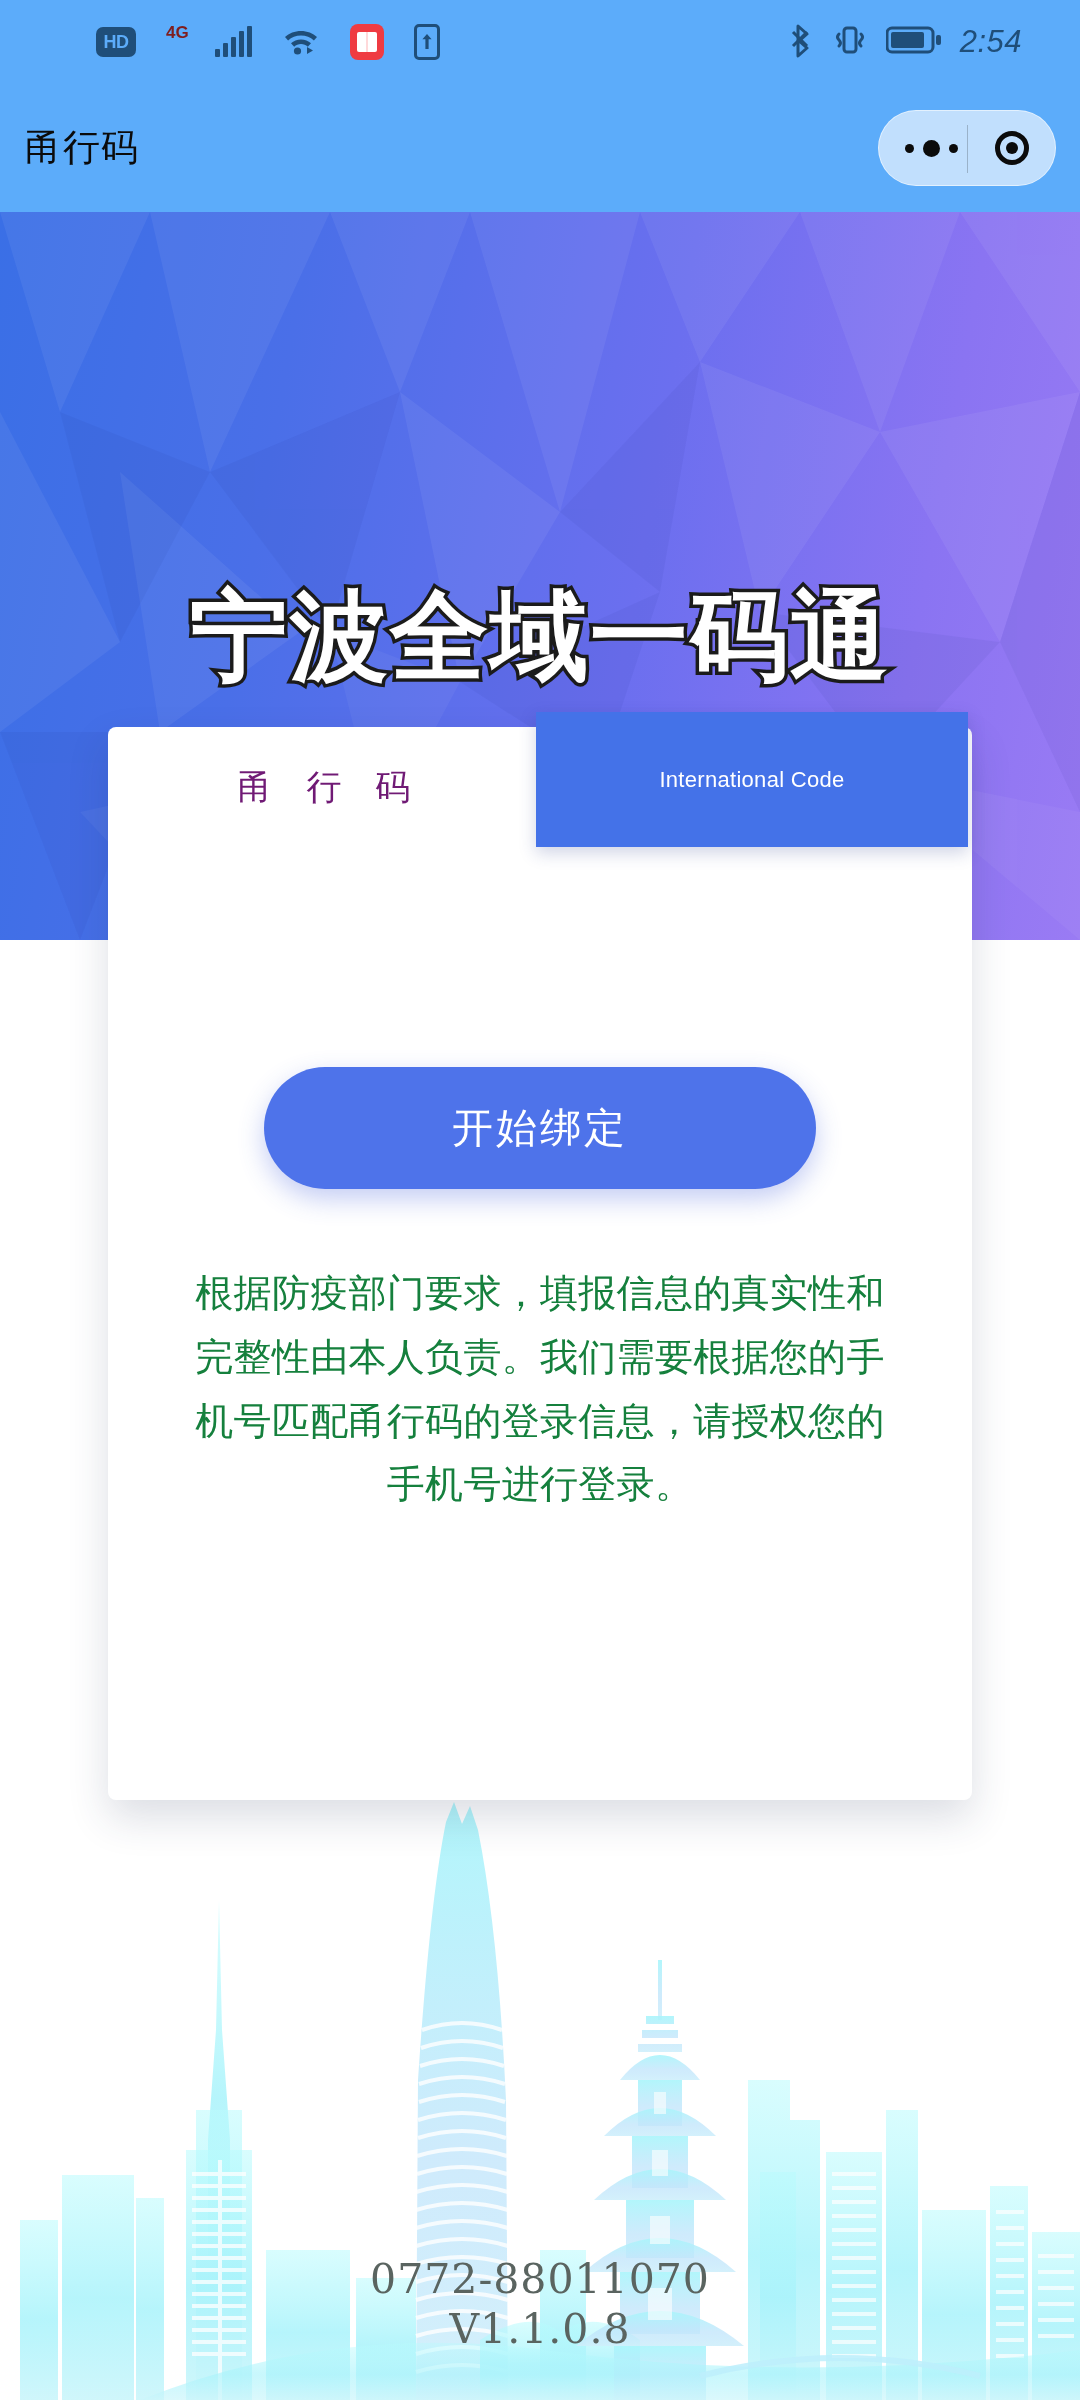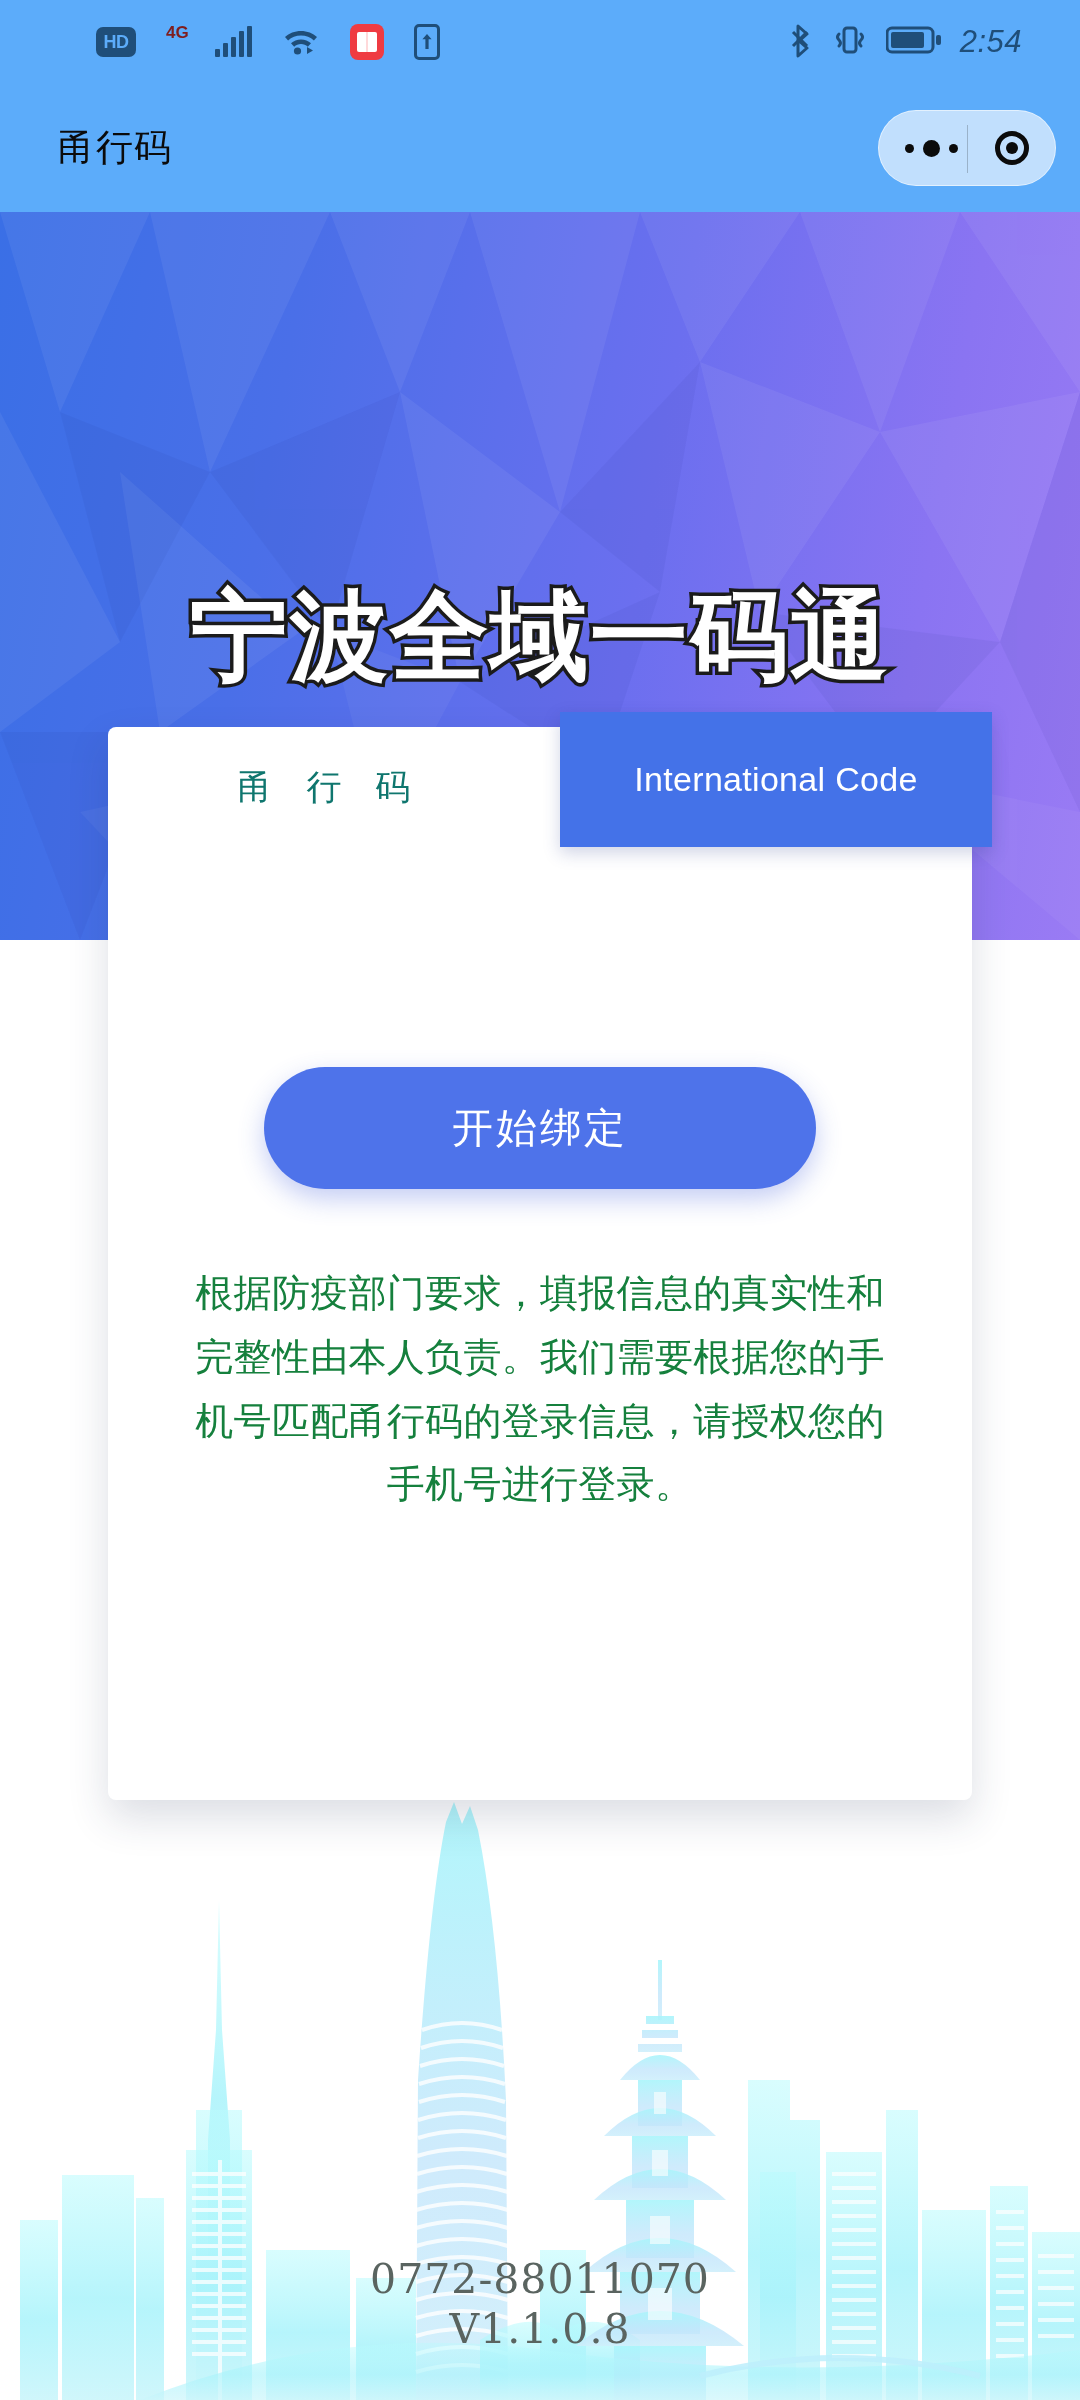--- a/index.html
+++ b/index.html
@@ -60,21 +60,21 @@
 
   
   #nav-bar {
     position:absolute; left:0; top:84px;
     width:1080px; height:128px;
     background:#5cacfa;
     display:flex; align-items:center;
     z-index:40;
   }
   #nav-title {
-    margin-left:58px;
+    margin-left:25px;
     font-size:37px; color:#0b0b0b; font-weight:500;
     letter-spacing:1px;
   }
   #capsule {
     margin-left:auto; margin-right:24px;
     width:178px; height:76px; border-radius:38px;
     background:rgba(255,255,255,0.62);
     border:1px solid rgba(255,255,255,0.55);
     display:flex; align-items:center; justify-content:space-between;
     padding:0 26px;
@@ -135,30 +135,30 @@
     position:absolute; left:0; top:0;
     width:864px; height:120px;
     display:flex;
   }
   .tab {
     display:flex; align-items:center; justify-content:center;
     font-size:35px;
   }
   #tab-local {
     width:432px; height:120px;
-    color:#0f766e; letter-spacing:12px;
+    color:#701a75; letter-spacing:12px;
     text-indent:12px;
     background:transparent;
     border-top-left-radius:8px;
   }
   #tab-intl {
-    position:absolute; left:452px; top:-15px;
+    position:absolute; left:428px; top:-15px;
     width:432px; height:135px;
     background:#4472e8; color:#ffffff;
-    font-size:34px; letter-spacing:0.3px;
+    font-size:22px; letter-spacing:0.3px;
     box-shadow:0 6px 16px rgba(40,60,140,0.22);
   }
   #bind-button {
     position:absolute; left:156px; top:340px;
     width:552px; height:122px;
     background:#4e73ea; color:#ffffff;
     border:none; border-radius:61px;
     font-family:inherit;
     font-size:41px; font-weight:normal; letter-spacing:3px;
     box-shadow:0 10px 26px rgba(60,90,220,0.30);

